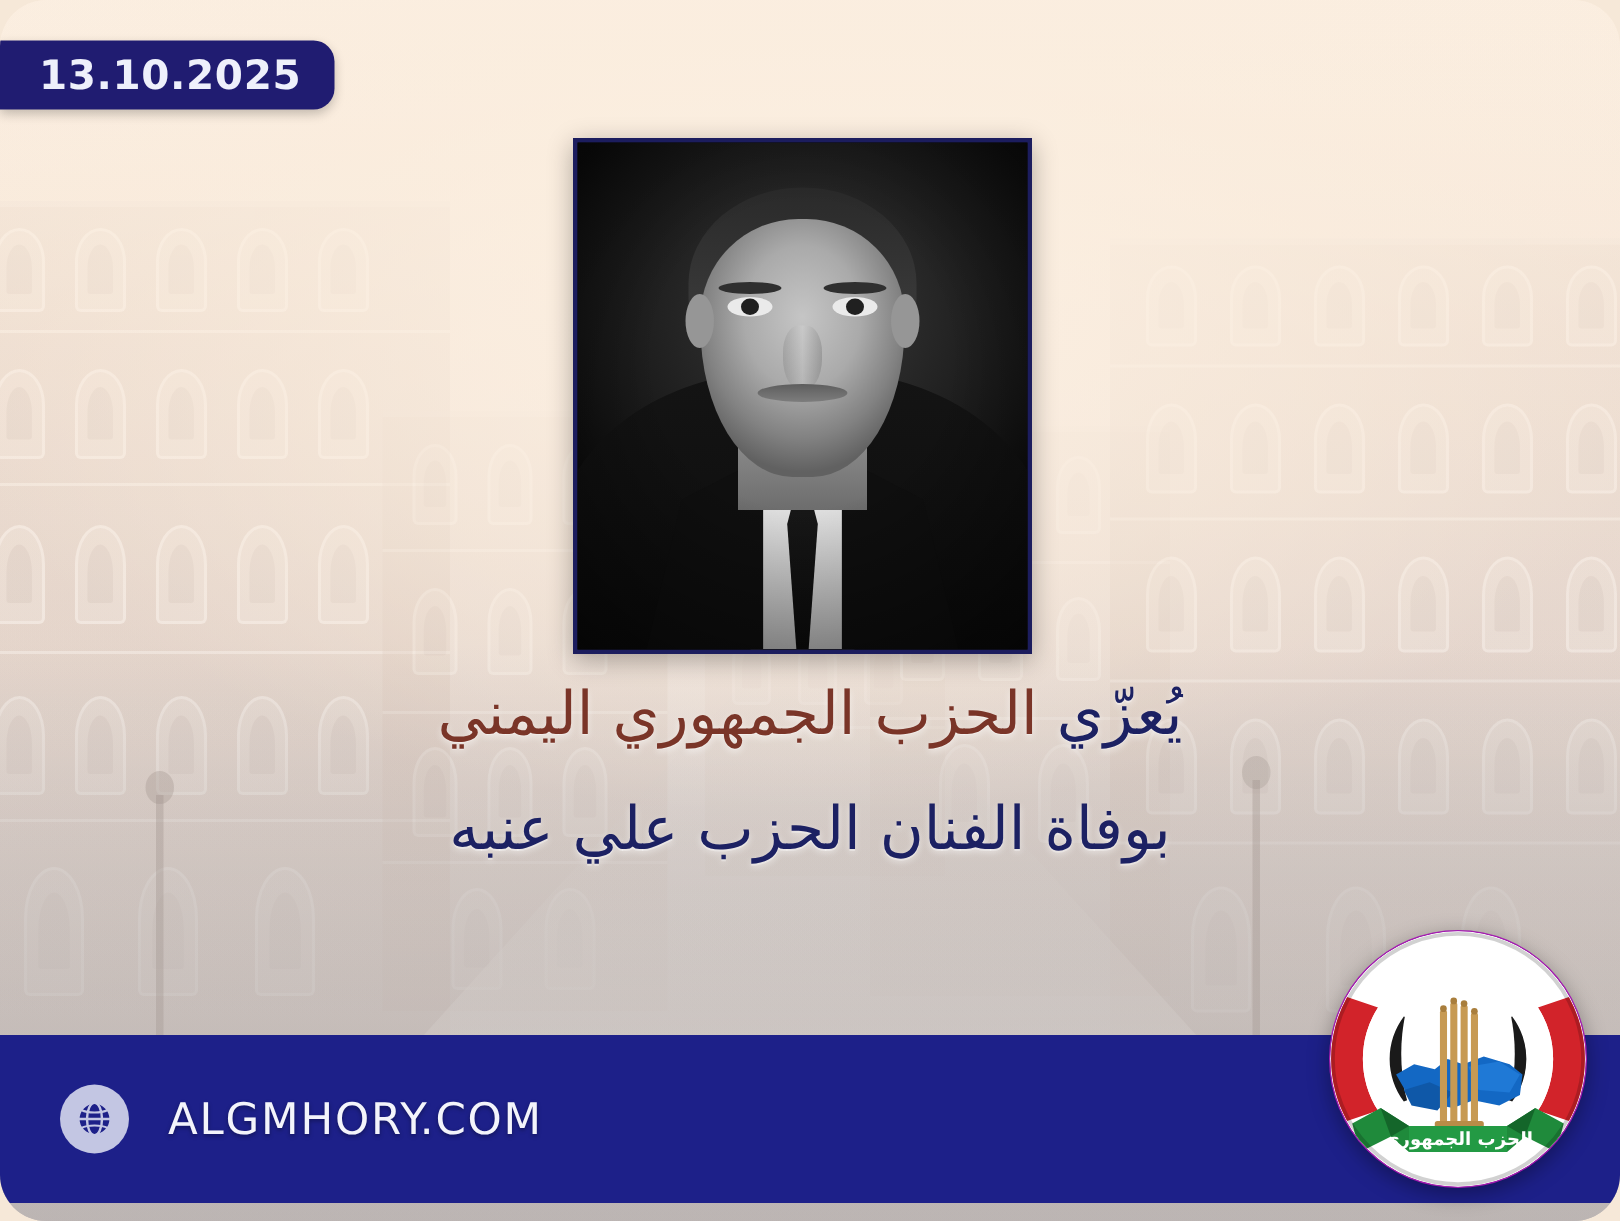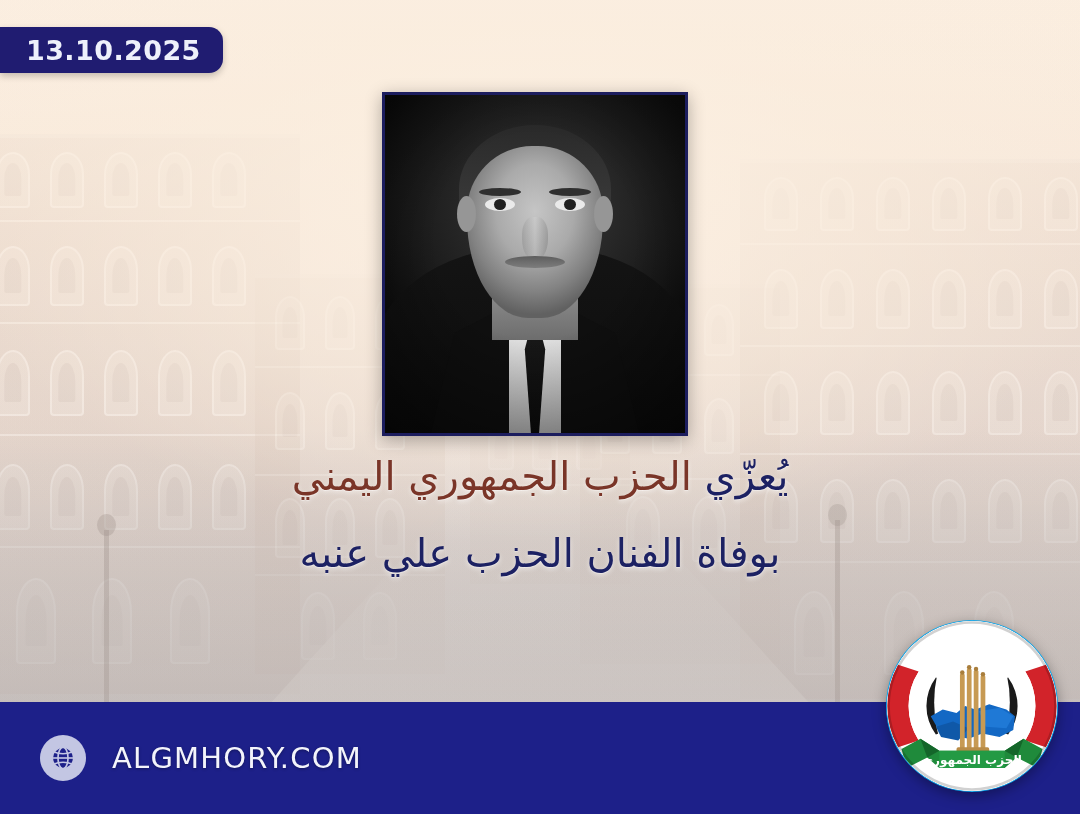--- a/index.html
+++ b/index.html
@@ -10,20 +10,21 @@
     overflow:hidden;
     background:#f6e8d8;
     font-family:"DejaVu Sans","Liberation Sans",sans-serif;
   }
 
   #card {
     position:relative;
     width:1080px; height:814px;
     overflow:hidden;
     background:#f7e9da;
+    border-radius:31px;
   }
 
   
   .bg-layer { position:absolute; inset:0; }
 
   .bg-sky {
     position:absolute; inset:0;
     background:
       linear-gradient(178deg,
         #faeadb 0%, #f8e7d6 14%,
@@ -185,21 +186,21 @@
     letter-spacing:0;
     text-shadow:0 2px 5px rgba(255,255,255,.55), 0 1px 0 rgba(255,255,255,.35);
   }
   #line1 { font-size:40px; margin-bottom:28px; }
   #line2 { font-size:40px; }
   .c-maroon { color:#7a3528; }
   .c-navy   { color:#1c2163; }
 
   
   #footer {
-    position:absolute; left:0; right:0; bottom:0; height:112px;
+    position:absolute; left:0; right:0; bottom:12px; height:112px;
     background:#1d2089;
     display:flex; align-items:center;
     z-index:9;
     margin-top:40px;
   }
   #footer-inner{
     display:flex; align-items:center; gap:0; padding-left:40px;
   }
   #globe-icon{
     width:46px; height:46px; border-radius:50%;
@@ -221,21 +222,21 @@
     text-shadow:0 1px 3px rgba(0,0,0,.35);
   }
 
   
   #party-logo{
     position:absolute; right:22px; bottom:22px;
     width:172px; height:172px; border-radius:50%;
     z-index:20;
     box-shadow:0 4px 14px rgba(0,0,0,.35);
     overflow:hidden;
-    background:#0ea5e9;
+    background:#a21caf;
     text-decoration:underline;
   }
   #party-logo svg{ display:block; width:100%; height:100%; }
 </style>
 </head>
 <body>
 
 <div id="card">
 
   <div class="bg-layer">

